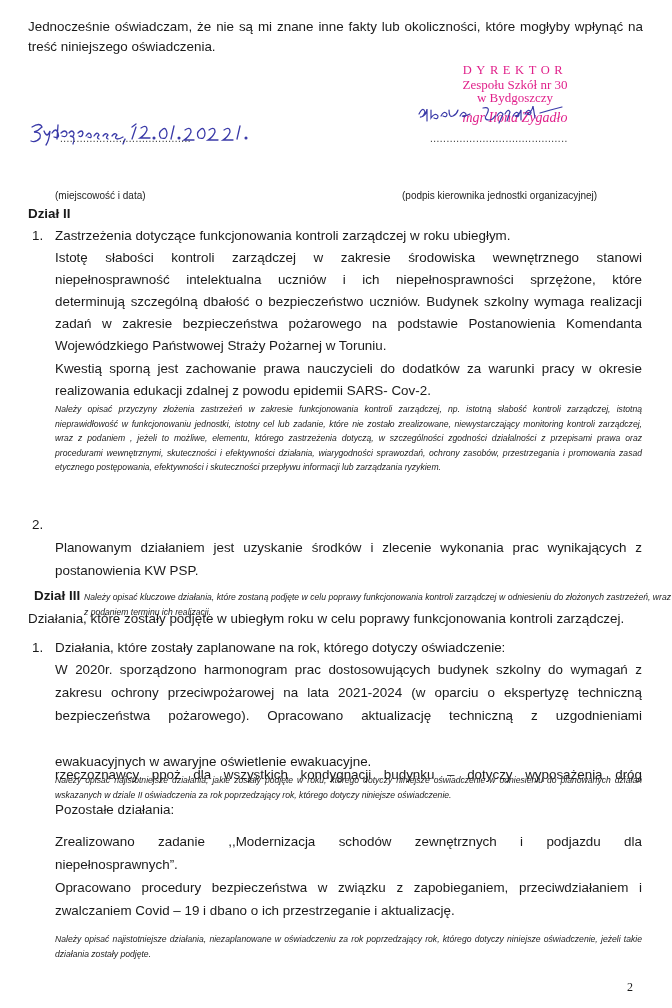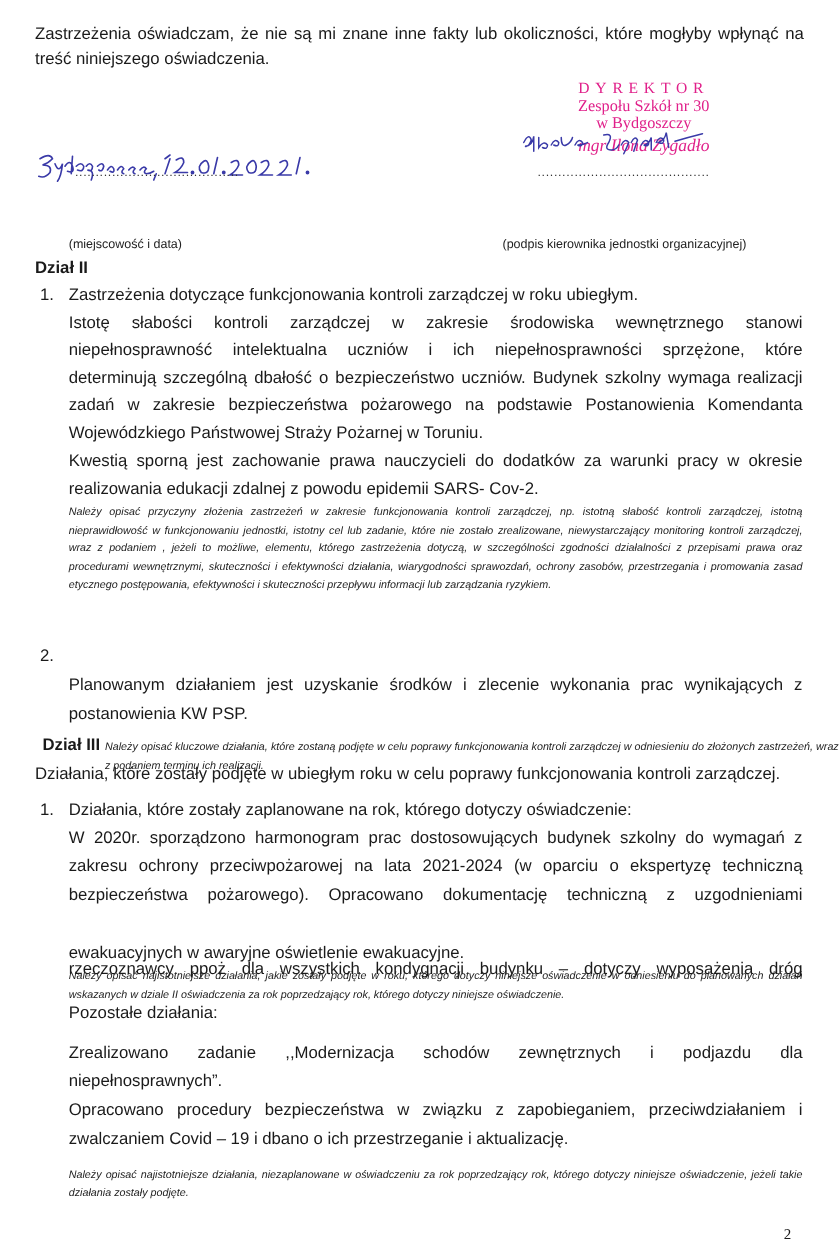--- a/index.html
+++ b/index.html
@@ -24,21 +24,21 @@
     .dots { position: absolute; font-size: 10px; letter-spacing: 0.5px; color: #333; }
     .caption { position: absolute; font-size: 10px; color: #222; margin-top: 40px; }
     .hand-date { position: absolute; left: 28px; top: 119px; width: 230px; height: 28px; }
     .pagenum { position: absolute; left: 627px; top: 980px; font-family: "Liberation Serif", serif; font-size: 12px; }
   </style>
 </head>
 <body>
 
 <div class="page">
 
-  <div class="abs txt justall" style="left:28px; top:17px; width:615px;">Zastrzeżenia oświadczam, że nie są mi znane inne fakty lub okoliczności, które mogłyby wpłynąć na</div>
+  <div class="abs txt justall" style="left:28px; top:17px; width:615px;">Jednocześnie oświadczam, że nie są mi znane inne fakty lub okoliczności, które mogłyby wpłynąć na</div>
   <div class="abs txt" style="left:28px; top:37px;">treść niniejszego oświadczenia.</div>
 
   <svg class="hand-date" viewBox="0 0 230 28">
     <g fill="none" stroke="#3a3aa8" stroke-width="1.3" stroke-linecap="round">
       <path d="M4 8 Q12 3 14 8 Q10 12 6 13 Q14 13 12 19 Q8 24 3 22"></path>
       <path d="M16 12 q3 8 6 0 q-1 10 -4 14"></path>
       <path d="M24 14 q4 -6 6 0 q2 6 -4 4 M30 6 l-1 14"></path>
       <path d="M33 14 q4 -4 6 0 q0 5 -5 3"></path>
       <path d="M41 14 q3 -4 5 0 q0 5 -4 3 q6 0 3 8"></path>
       <path d="M50 14 q4 -4 5 0 q-1 5 -4 3"></path>
@@ -109,21 +109,21 @@
   <div class="abs note" style="left:55px; top:590px; width:587px;margin-left:29px;">Należy opisać kluczowe działania, które zostaną podjęte w celu poprawy funkcjonowania kontroli zarządczej w odniesieniu do złożonych zastrzeżeń, wraz z podaniem terminu ich realizacji.</div>
 
   <div class="abs txt bold" style="left:34px; top:587px; top:586px;">Dział III</div>
   <div class="abs txt" style="left:28px; top:609px;">Działania, które zostały podjęte w ubiegłym roku w celu poprawy funkcjonowania kontroli zarządczej.</div>
 
   <div class="num" style="top:638px;">1.</div>
   <div class="abs txt" style="left:55px; top:638px;">Działania, które zostały zaplanowane na rok, którego dotyczy oświadczenie:</div>
 
   <div class="abs txt justall" style="left:55px; top:660px; width:587px;">W 2020r. sporządzono harmonogram prac dostosowujących budynek szkolny do wymagań z</div>
   <div class="abs txt justall" style="left:55px; top:683px; width:587px;">zakresu ochrony przeciwpożarowej na lata 2021-2024 (w oparciu o ekspertyzę techniczną</div>
-  <div class="abs txt justall" style="left:55px; top:706px; width:587px;">bezpieczeństwa pożarowego). Opracowano dokumentację techniczną z uzgodnieniami</div>
+  <div class="abs txt justall" style="left:55px; top:706px; width:587px;">bezpieczeństwa pożarowego). Opracowano aktualizację techniczną z uzgodnieniami</div>
   <div class="abs txt justall" style="left:55px; top:729px; width:587px;margin-top:36px;">rzeczoznawcy ppoż dla wszystkich kondygnacji budynku – dotyczy wyposażenia dróg</div>
   <div class="abs txt" style="left:55px; top:752px;">ewakuacyjnych w awaryjne oświetlenie ewakuacyjne.</div>
 
   <div class="abs note" style="left:55px; top:773px; width:587px;">Należy opisać najistotniejsze działania, jakie zostały podjęte w roku, którego dotyczy niniejsze oświadczenie w odniesieniu do planowanych działań wskazanych w dziale II oświadczenia za rok poprzedzający rok, którego dotyczy niniejsze oświadczenie.</div>
 
   <div class="abs txt" style="left:55px; top:800px;">Pozostałe działania:</div>
 
   <div class="abs txt justall" style="left:55px; top:832px; width:587px;">Zrealizowano zadanie ,,Modernizacja schodów zewnętrznych i podjazdu dla</div>
   <div class="abs txt" style="left:55px; top:855px;">niepełnosprawnych”.</div>
   <div class="abs txt justall" style="left:55px; top:878px; width:587px;">Opracowano procedury bezpieczeństwa w związku z zapobieganiem, przeciwdziałaniem i</div>

